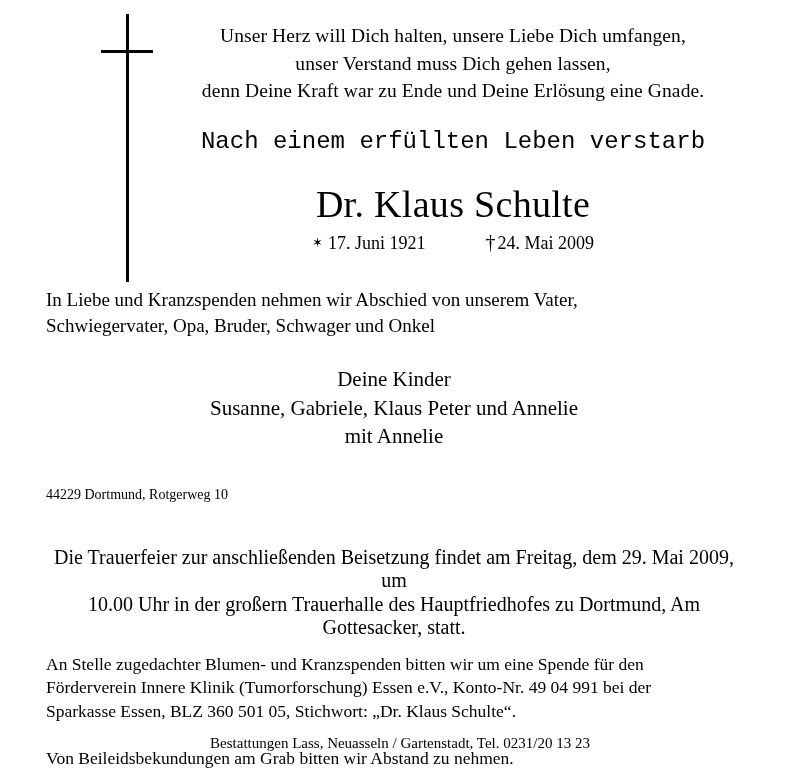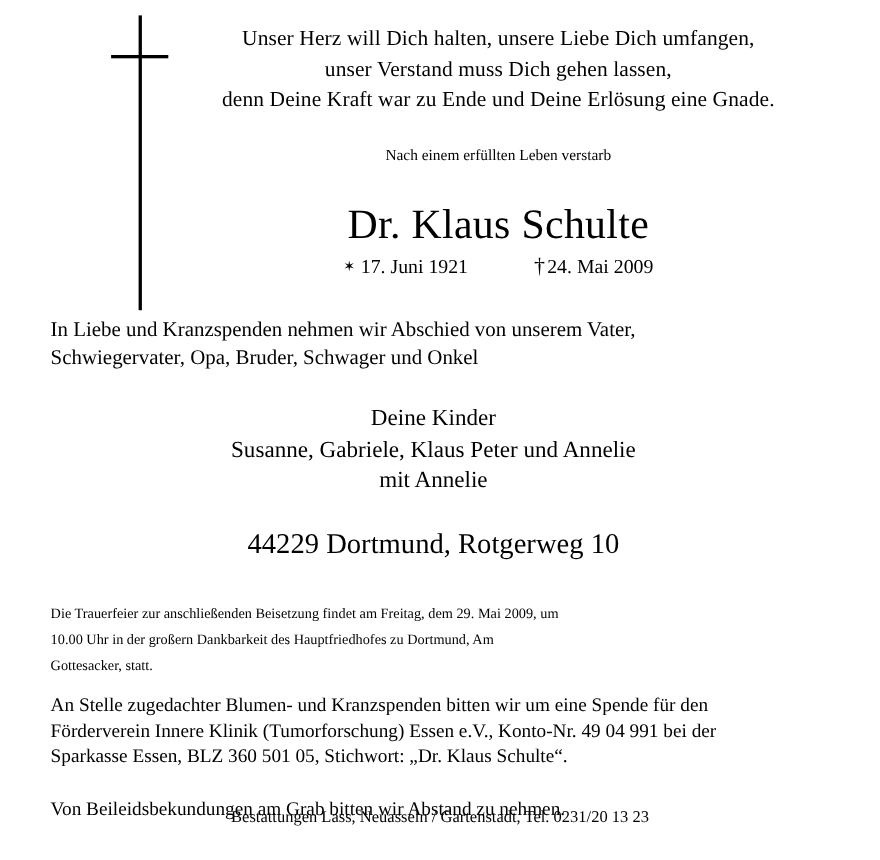--- a/index.html
+++ b/index.html
@@ -70,22 +70,23 @@
     font-size: 19.5px;
     line-height: 27.5px;
     letter-spacing: 0.1px;
   }
   .verse-line {
     display: block;
     white-space: nowrap;
   }
   .intro-line {
     margin-top: 24px;
-    font-size: 14px;
+    font-size: 24px;
     line-height: 26px;
+    font-family: Liberation Mono, monospace;
   }
   .deceased-name {
     margin-top: 26px;
     font-size: 38px;
     line-height: 46px;
     letter-spacing: 0.3px;
   }
   .life-dates {
     margin-top: 3px;
     font-size: 18px;
@@ -125,29 +126,29 @@
   .survivors {
     margin-top: 27px;
     text-align: center;
     font-size: 21px;
     line-height: 28.5px;
   }
   .survivors .txt-line { display: block; }
 
   .address-line {
     margin-top: 31px;
-    font-size: 26px;
+    font-size: 14px;
     line-height: 26px;
-    text-align: center;
   }
 
   .para-service {
     margin-top: 38px;
-    font-size: 13px;
+    font-size: 20px;
     line-height: 23.5px;
+    text-align: center;
   }
   .para-service .txt-line { display: block; }
 
   .para-donation {
     margin-top: 13px;
     font-size: 17.5px;
     line-height: 23.5px;
   }
   .para-donation .txt-line { display: block; }
 
@@ -207,21 +208,21 @@
       <div class="survivors">
         <span class="txt-line">Deine Kinder</span>
         <span class="txt-line">Susanne, Gabriele, Klaus Peter und Annelie</span>
         <span class="txt-line">mit Annelie</span>
       </div>
 
       <div class="address-line">44229 Dortmund, Rotgerweg 10</div>
 
       <div class="para-service">
         <span class="txt-line">Die Trauerfeier zur anschließenden Beisetzung findet am Freitag, dem 29. Mai 2009, um</span>
-        <span class="txt-line">10.00 Uhr in der großern Dankbarkeit des Hauptfriedhofes zu Dortmund, Am</span>
+        <span class="txt-line">10.00 Uhr in der großern Trauerhalle des Hauptfriedhofes zu Dortmund, Am</span>
         <span class="txt-line">Gottesacker, statt.</span>
       </div>
 
       <div class="para-donation">
         <span class="txt-line">An Stelle zugedachter Blumen- und Kranzspenden bitten wir um eine Spende für den</span>
         <span class="txt-line">Förderverein Innere Klinik (Tumorforschung) Essen e.V., Konto-Nr. 49 04 991 bei der</span>
         <span class="txt-line">Sparkasse Essen, BLZ 360 501 05, Stichwort: „Dr. Klaus Schulte“.</span>
       </div>
 
       <div class="para-request">Von Beileidsbekundungen am Grab bitten wir Abstand zu nehmen.</div>

